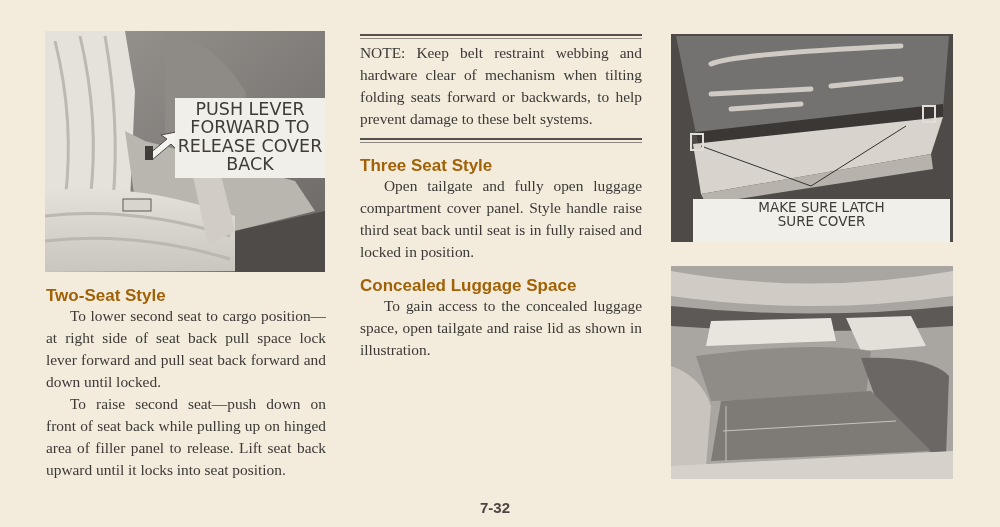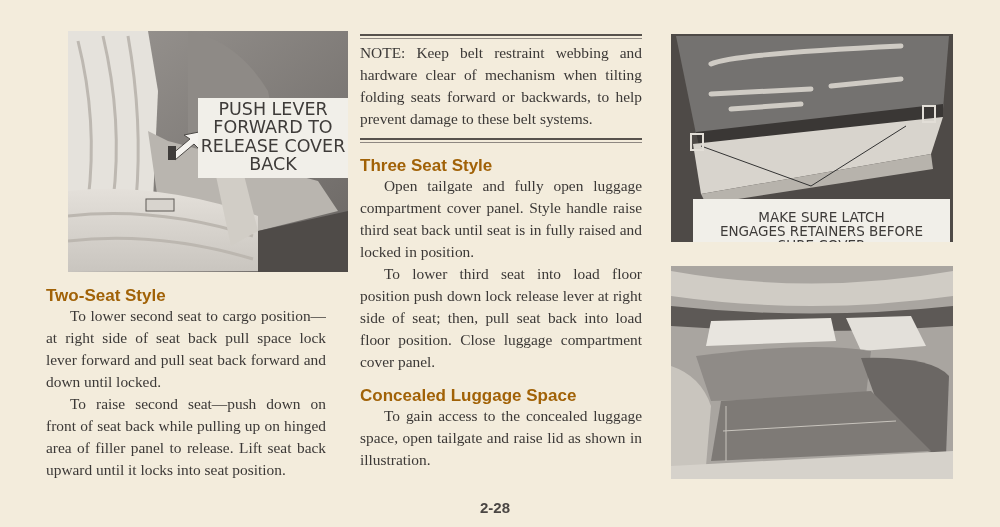--- a/index.html
+++ b/index.html
@@ -48,21 +48,21 @@
     }
     .page-num {
       position: absolute; left: 480px; top: 499px;
       font-family: "Liberation Sans", sans-serif;
       font-weight: bold; font-size: 15px; color: #4a4644;
     }
   </style>
 </head>
 <body>
 
-<div class="photo" style="left:45px; top:31px; width:280px; height:241px; background:#7d7976;margin-left:23px;">
+<div class="photo" style="left:45px; top:31px; width:280px; height:241px; background:#7d7976;">
   <svg width="280" height="241" viewBox="0 0 280 241">
     <defs>
       <linearGradient id="g1" x1="0" y1="0" x2="1" y2="1">
         <stop offset="0" stop-color="#9a9692"></stop>
           <stop offset="1" stop-color="#6a6663"></stop>
       </linearGradient>
       <linearGradient id="g2" x1="0" y1="0" x2="0" y2="1">
         <stop offset="0" stop-color="#e4e0da"></stop>
           <stop offset="1" stop-color="#c9c5bf"></stop>
       </linearGradient>
@@ -97,21 +97,20 @@
 <div class="col" style="left:360px; top:34px; width:282px;">
   <div class="rule"></div>
   <div class="note" style="margin-top:3px;">
     <p>NOTE: Keep belt restraint webbing and hardware clear of mechanism when tilting folding seats forward or backwards, to help prevent damage to these belt systems.</p>
   </div>
   <div class="rule" style="margin-top:8px;"></div>
 
   <div style="margin-top:14px;">
     <h2>Three Seat Style</h2>
     <p>Open tailgate and fully open luggage compartment cover panel. Style handle raise third seat back until seat is in fully raised and locked in position.</p>
-    <p>To lower third seat into load floor position push down lock release lever at right side of seat; then, pull seat back into load floor position. Close luggage compartment cover panel.</p>
   </div>
 
   <div style="margin-top:14px;">
     <h2 style="width:220px;">Concealed Luggage Space</h2>
     <p>To gain access to the concealed luggage space, open tailgate and raise lid as shown in illustration.</p>
   </div>
 </div>
 
 <div class="photo" style="left:671px; top:34px; width:282px; height:208px; background:#5a5653;">
   <svg width="282" height="208" viewBox="0 0 282 208">
@@ -119,23 +118,22 @@
     <path d="M5,2 L278,2 L272,75 L25,100 Z" fill="#747270"></path>
     <path d="M40,30 Q60,20 230,12 M40,60 L140,55 M160,52 L230,45 M60,75 L130,70" stroke="#cfcbc4" stroke-width="5" fill="none" stroke-linecap="round"></path>
     <path d="M25,98 L272,70 L272,85 L28,112 Z" fill="#3a3735"></path>
     <path d="M22,110 L272,83 L260,120 L30,160 Z" fill="#d8d4cd"></path>
     <path d="M30,160 L260,120 L262,135 L35,170 Z" fill="#b7b3ac"></path>
     <line x1="30" y1="112" x2="140" y2="152" stroke="#333" stroke-width="1"></line>
     <line x1="235" y1="92" x2="140" y2="152" stroke="#333" stroke-width="1"></line>
     <rect x="20" y="100" width="12" height="16" fill="none" stroke="#e2ded7" stroke-width="2"></rect>
     <rect x="252" y="72" width="12" height="16" fill="none" stroke="#e2ded7" stroke-width="2"></rect>
   </svg>
-  <div class="caption" style="left:22px; top:165px; width:257px; height:42px; font-size:13.5px; padding-top:11px;">
+  <div class="caption" style="left:22px; top:165px; width:257px; height:42px; font-size:13.5px; padding-top:1px;">
     <div>MAKE SURE LATCH</div>
-    <div>ENGAGES RETAINERS BEFORE</div>
     <div>SURE COVER</div>
   </div>
 </div>
 
 <div class="photo" style="left:671px; top:266px; width:282px; height:213px; background:#9c9893;">
   <svg width="282" height="213" viewBox="0 0 282 213">
     <rect width="282" height="213" fill="#a9a5a0"></rect>
     <path d="M0,5 Q140,30 282,5 L282,30 Q140,50 0,30 Z" fill="#d0ccc5"></path>
     <path d="M0,40 Q140,55 282,40 L282,60 Q140,70 0,60 Z" fill="#5d5956"></path>
     <path d="M40,55 L160,52 L165,75 L35,80 Z" fill="#e8e5df"></path>
@@ -143,13 +141,13 @@
     <path d="M25,90 Q140,75 200,85 L195,130 L40,135 Z" fill="#8f8b87"></path>
     <path d="M190,92 Q260,90 278,110 L275,190 L220,175 Z" fill="#6b6764"></path>
     <path d="M0,100 Q30,110 40,140 L35,200 L0,205 Z" fill="#c9c5be"></path>
     <path d="M50,135 L200,125 L260,185 L40,195 Z" fill="#7e7a76"></path>
     <line x1="55" y1="140" x2="55" y2="195" stroke="#c8c4bd"></line>
     <line x1="52" y1="165" x2="225" y2="155" stroke="#c8c4bd"></line>
     <path d="M0,200 L282,185 L282,213 L0,213 Z" fill="#d6d2cb"></path>
   </svg>
 </div>
 
-<div class="page-num">2-28</div>
+<div class="page-num">7-32</div>
 
 </body></html>

